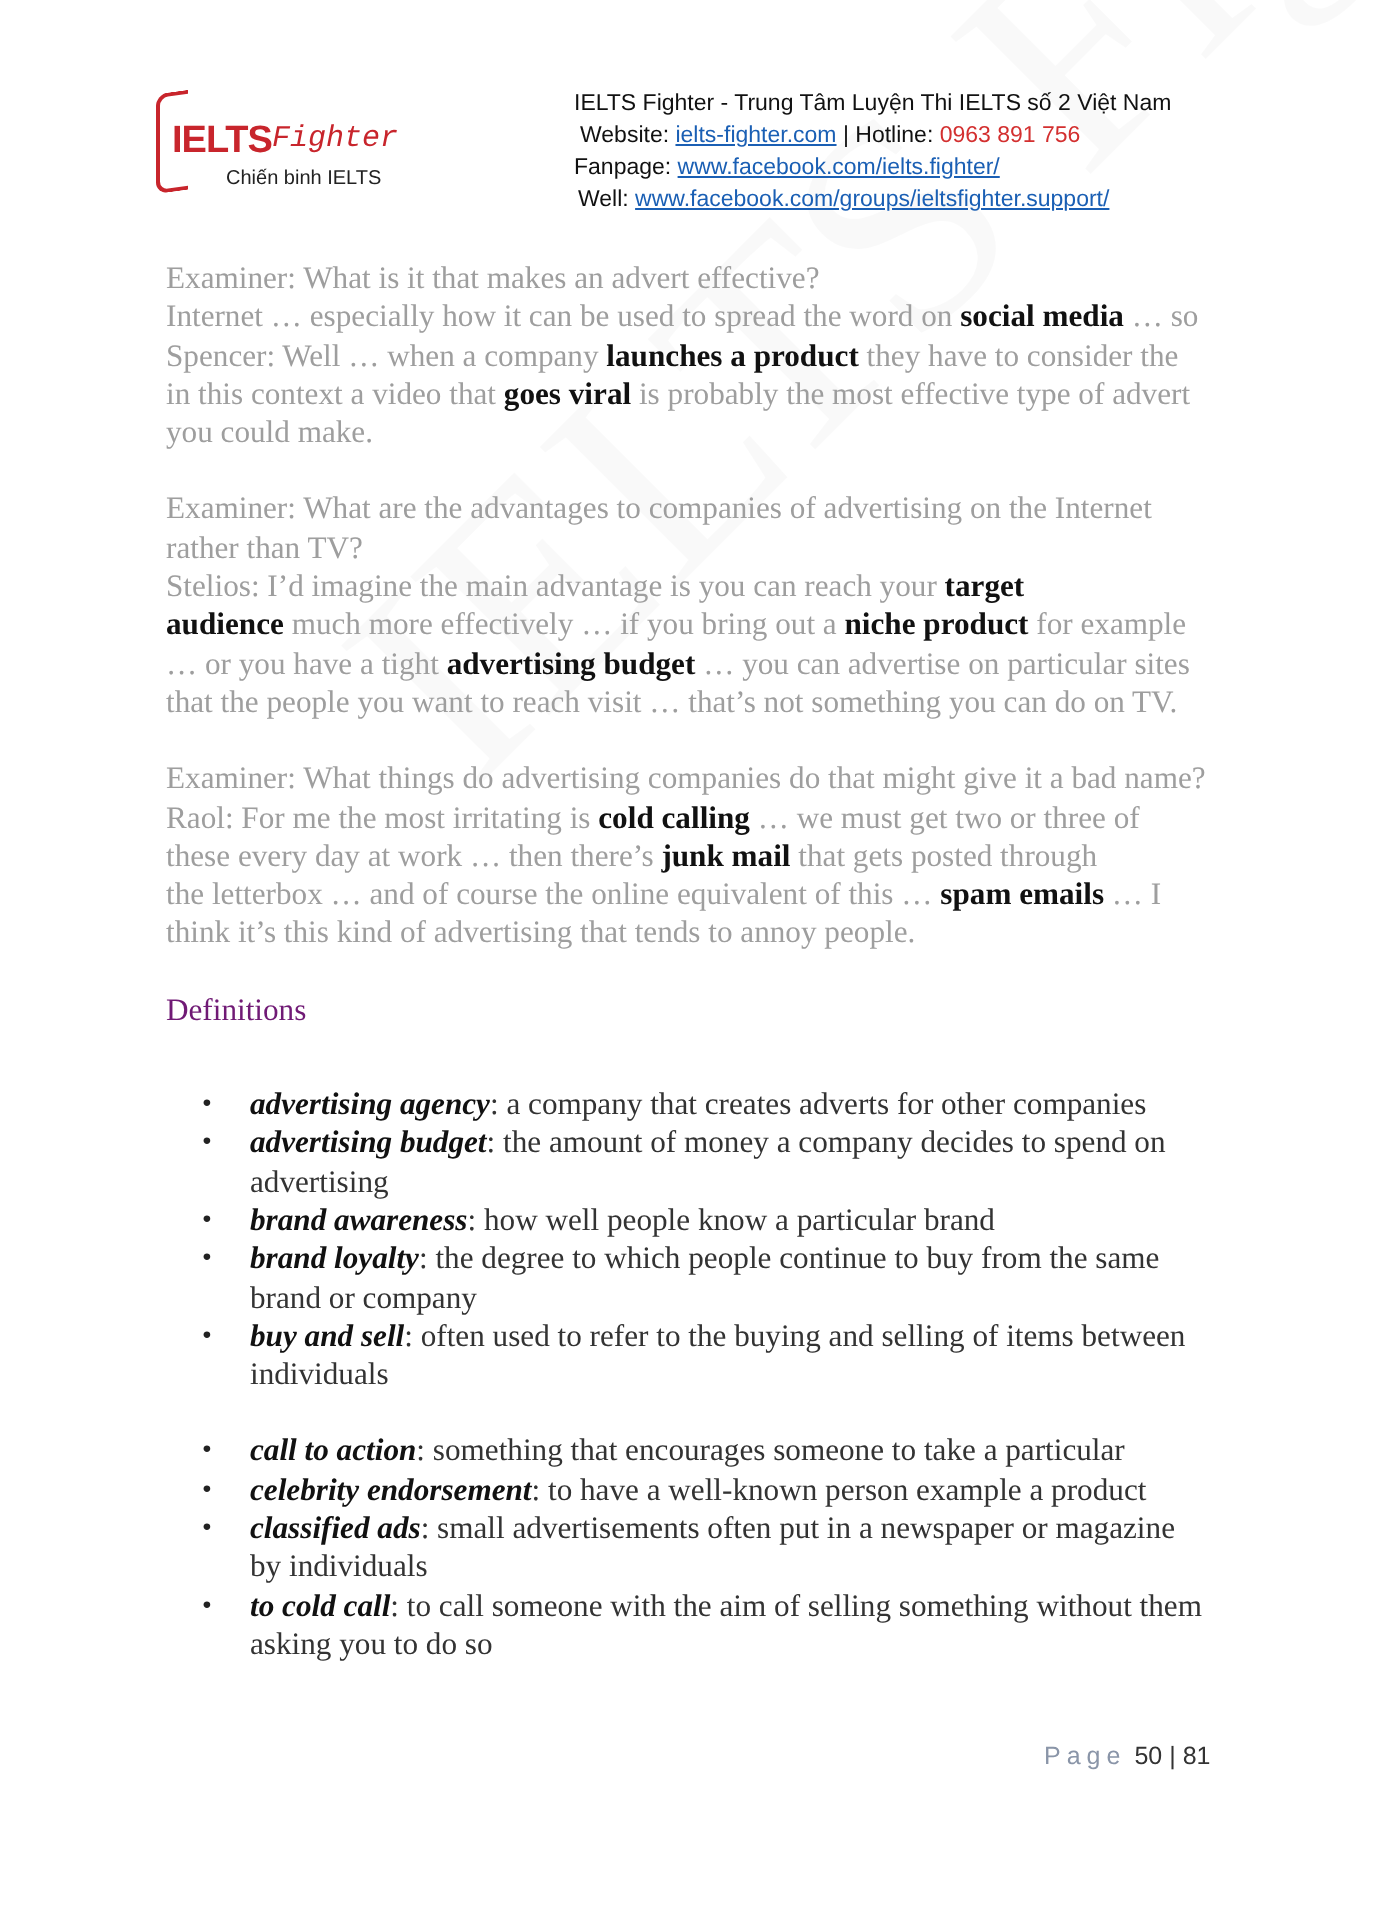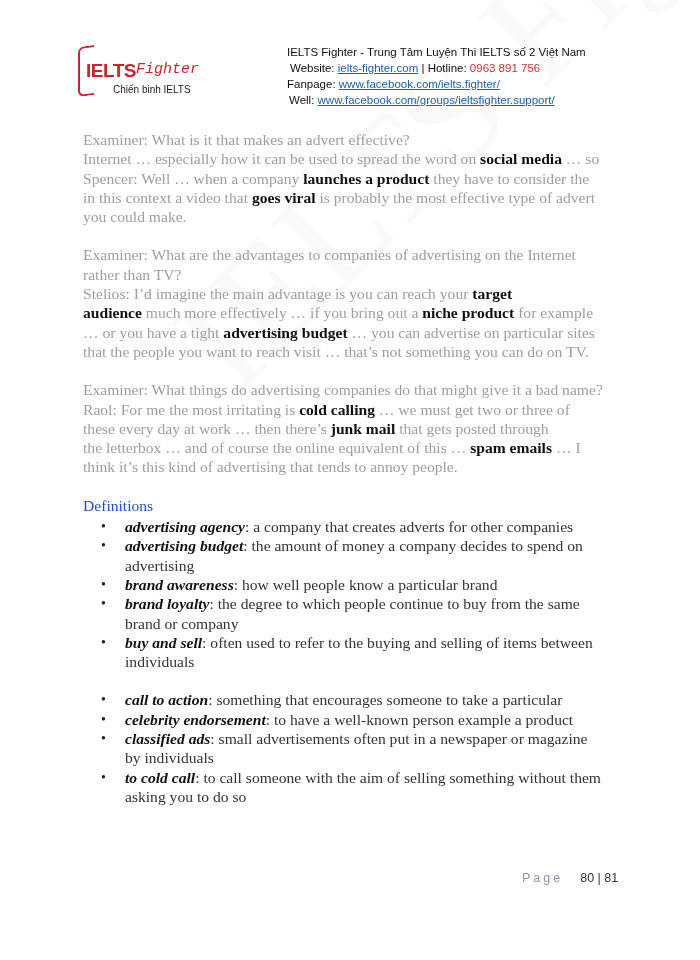--- a/index.html
+++ b/index.html
@@ -19,29 +19,29 @@
     .header-info .indent2 { padding-left: 2px; }
     .header-info a { color: #1a5fb4; text-decoration: underline; }
     .header-info .hotline { color: #d32f2f; }
 
     
     .content { position: absolute; left: 83px; top: 130px; width: 540px; font-family: "Liberation Serif", serif; font-size: 15.6px; line-height: 19.3px; color: #9e9e9e; }
     .para { margin: 0 0 19px 0; }
     .para b { color: #111; font-weight: bold; }
     .line { display: block; white-space: nowrap; }
 
-    .defs-title { margin: 14px 0 2px 0; color: #1d4ed8; font-size: 15.6px; }
+    .defs-title { margin: 14px 0 28px 0; color: #701a75; font-size: 15.6px; }
     ul.defs { list-style: none; margin: 0; padding: 0; }
     ul.defs li { position: relative; padding-left: 42px; color: #333; margin: 0; }
     ul.defs li .bullet { position: absolute; left: 18px; top: 0; color: #222; font-size: 14px; }
     ul.defs li b { color: #111; font-weight: bold; font-style: italic; }
     ul.defs li.gap { margin-top: 19px; }
 
     .footer { position: absolute; left: 522px; top: 871px; font-family: "Liberation Sans", sans-serif; font-size: 12.5px; color: #333; }
-    .footer .pg { color: #8a95a8; letter-spacing: 3px; margin-right: 17px; }
+    .footer .pg { color: #8a95a8; letter-spacing: 3px; margin-right: 4px; }
 
     .watermark { position: absolute; left: 140px; top: 300px; font-family: "Liberation Serif", serif; font-size: 150px; color: rgba(0,0,0,0.025); transform: rotate(-45deg); transform-origin: left top; white-space: nowrap; pointer-events: none; }
   </style>
 </head>
 <body>
 
 <div class="page">
 
   <div class="watermark">IELTS Fighter</div>
 
@@ -130,15 +130,15 @@
         </li>
         <li>
           <span class="bullet">•</span>
           <span class="line"><b>to cold call</b><span>: to call someone with the aim of selling something without them</span></span>
           <span class="line"><span>asking you to do so</span></span>
         </li>
       </ul>
   </div>
 
   <div class="footer">
-    <span class="pg">Page</span><span>80</span><span> | </span><span>81</span>
+    <span class="pg">Page</span><span>50</span><span> | </span><span>81</span>
   </div>
 </div>
 
 </body></html>

